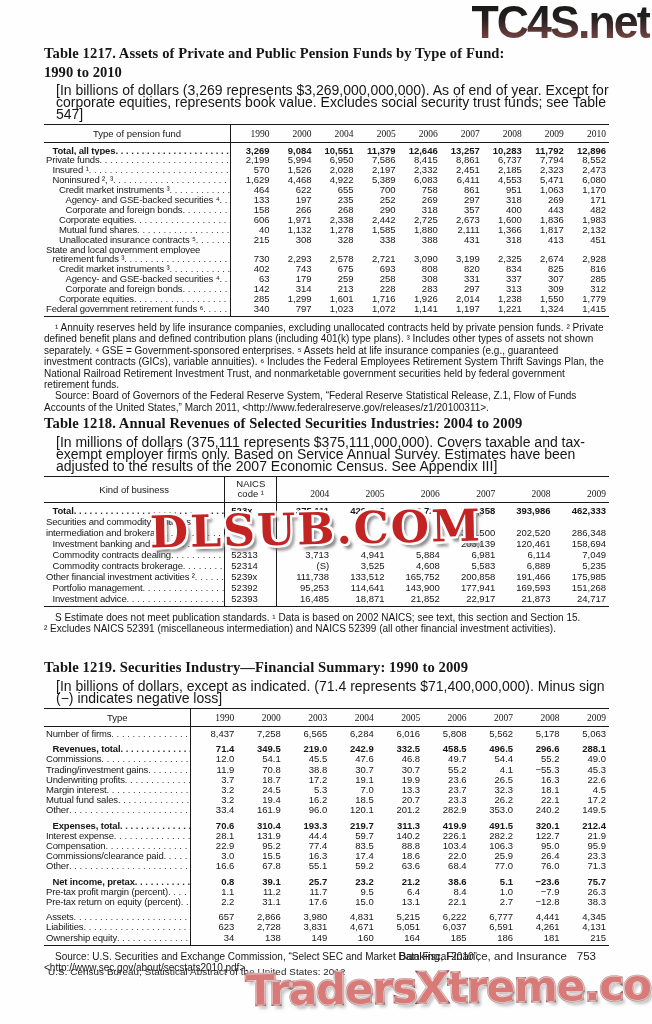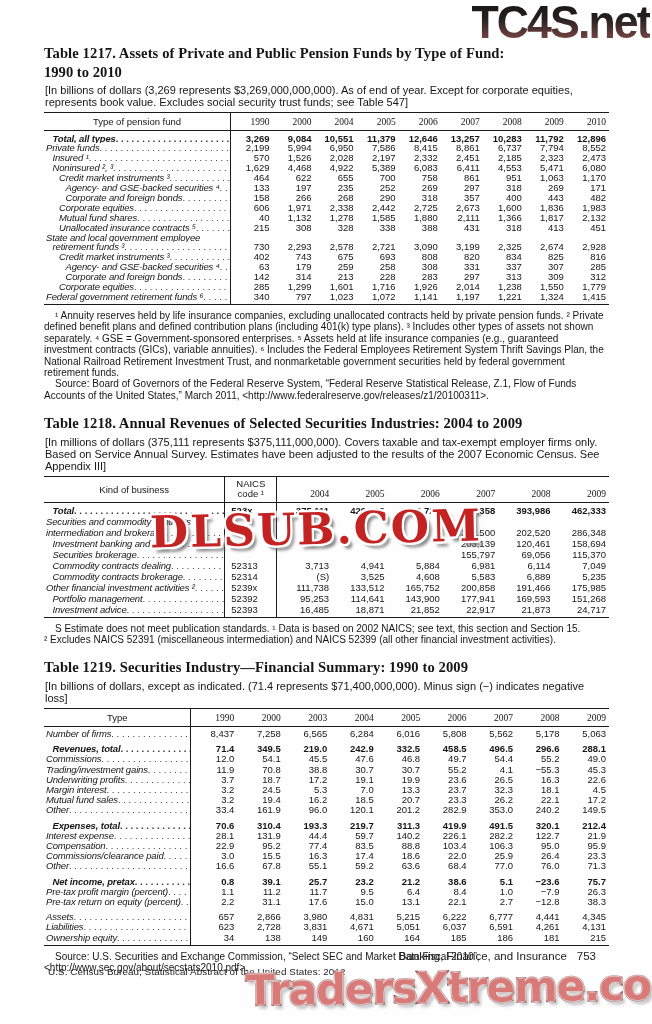--- a/index.html
+++ b/index.html
@@ -6,21 +6,21 @@
   .page{position:relative;width:652px;height:1024px;background:#fefefe;overflow:hidden;
         font-family:"Liberation Sans",sans-serif;color:#161616;}
   .sec{position:absolute;left:44px;width:565px;}
   #sec1217{top:44px;} #sec1218{top:414px;} #sec1219{top:658px;}
 
   .ttitle{font-family:"Liberation Serif",serif;font-size:14.6px;line-height:18.5px;
           font-weight:bold;letter-spacing:.1px;margin:0;}
   .ttitle2{font-family:"Liberation Serif",serif;font-size:14.6px;line-height:18.5px;
            font-weight:bold;margin:0;}
   .ttitle2:empty{display:none;}
-  .headnote{font-size:11px;line-height:12px;margin:3px 0 0 1px;}
+  .headnote{font-size:14px;line-height:12px;margin:3px 0 0 12px;}
 
   table.stat{border-collapse:collapse;table-layout:fixed;width:100%;margin-top:4px;
              font-size:9.5px;border-top:1.5px solid #1a1a1a;border-bottom:1.5px solid #1a1a1a;}
   .stat th{font-weight:normal;border-bottom:1px solid #1a1a1a;font-size:9.5px;}
   .stat th.stub{border-right:1px solid #1a1a1a;text-align:center;vertical-align:middle;padding:3px 2px;}
   .stat th.codeh{border-right:1px solid #1a1a1a;text-align:center;white-space:pre-line;
                  line-height:10.5px;padding:2px 1px;vertical-align:middle;}
   .stat th.yr{text-align:right;padding:3px 3px 3px 0;vertical-align:bottom;font-family:Liberation Serif, serif;}
   .stat td{padding:0;vertical-align:bottom;}
   .stat td.stub{border-right:1px solid #1a1a1a;}
@@ -30,21 +30,21 @@
   .stat tbody tr:last-child td{padding-bottom:2px;}
   tr.b td{font-weight:bold;}
   tr.gap td{padding-top:5px;}
   #t1217 tbody td{line-height:9.9px;}
   #t1218 tbody td{line-height:11px;}
   #t1219 tbody td{line-height:10.2px;}
   #t1217 col.c-stub{width:33%;} #t1217 col.c-yr{width:7.444%;}
   #t1218 col.c-stub{width:32%;} #t1218 col.c-code{width:9.2%;} #t1218 col.c-yr{width:9.8%;}
   #t1219 col.c-stub{width:26%;} #t1219 col.c-yr{width:8.222%;}
   .lf{display:flex;align-items:baseline;overflow:hidden;}
-  .lt{white-space:nowrap;letter-spacing:-.15px;font-style:italic;}
+  .lt{white-space:nowrap;letter-spacing:-.15px;}
   .dots{flex:1 1 0;min-width:4px;overflow:hidden;white-space:nowrap;color:#333;}
   .dots::after{content:" . . . . . . . . . . . . . . . . . . . . . . . . . . . . . . . . . . . . . . . . . . . . . . . . . . . . . .";}
 
   .notes{font-size:10px;line-height:11.4px;margin-top:5px;}
   .notes p{margin:0;}
   .notes p.ind{text-indent:11px;}
 
   .foot-right{position:absolute;top:950px;right:56px;font-size:11.5px;color:#1b1b1b;}
   .foot-right .pg{margin-left:10px;}
   .bureau{position:absolute;top:966px;left:48px;font-size:9.8px;letter-spacing:.1px;color:#222;}
@@ -482,35 +482,20 @@
             <td class="num"></td>
             <td class="num"></td>
             <td class="num"></td>
             <td class="num">203,139</td>
             <td class="num">120,461</td>
             <td class="num">158,694</td>
           </tr>
           <tr>
             <td class="stub">
               <div class="lf">
-                <span class="lt" style="padding-left: 8.5px;">Securities brokerage</span>
-                <span class="dots"></span>
-              </div>
-            </td>
-            <td class="codecol"></td>
-            <td class="num"></td>
-            <td class="num"></td>
-            <td class="num"></td>
-            <td class="num">155,797</td>
-            <td class="num">69,056</td>
-            <td class="num">115,370</td>
-          </tr>
-          <tr>
-            <td class="stub">
-              <div class="lf">
                 <span class="lt" style="padding-left: 8.5px;">Commodity contracts dealing</span>
                 <span class="dots"></span>
               </div>
             </td>
             <td class="codecol">52313</td>
             <td class="num">3,713</td>
             <td class="num">4,941</td>
             <td class="num">5,884</td>
             <td class="num">6,981</td>
             <td class="num">6,114</td>

